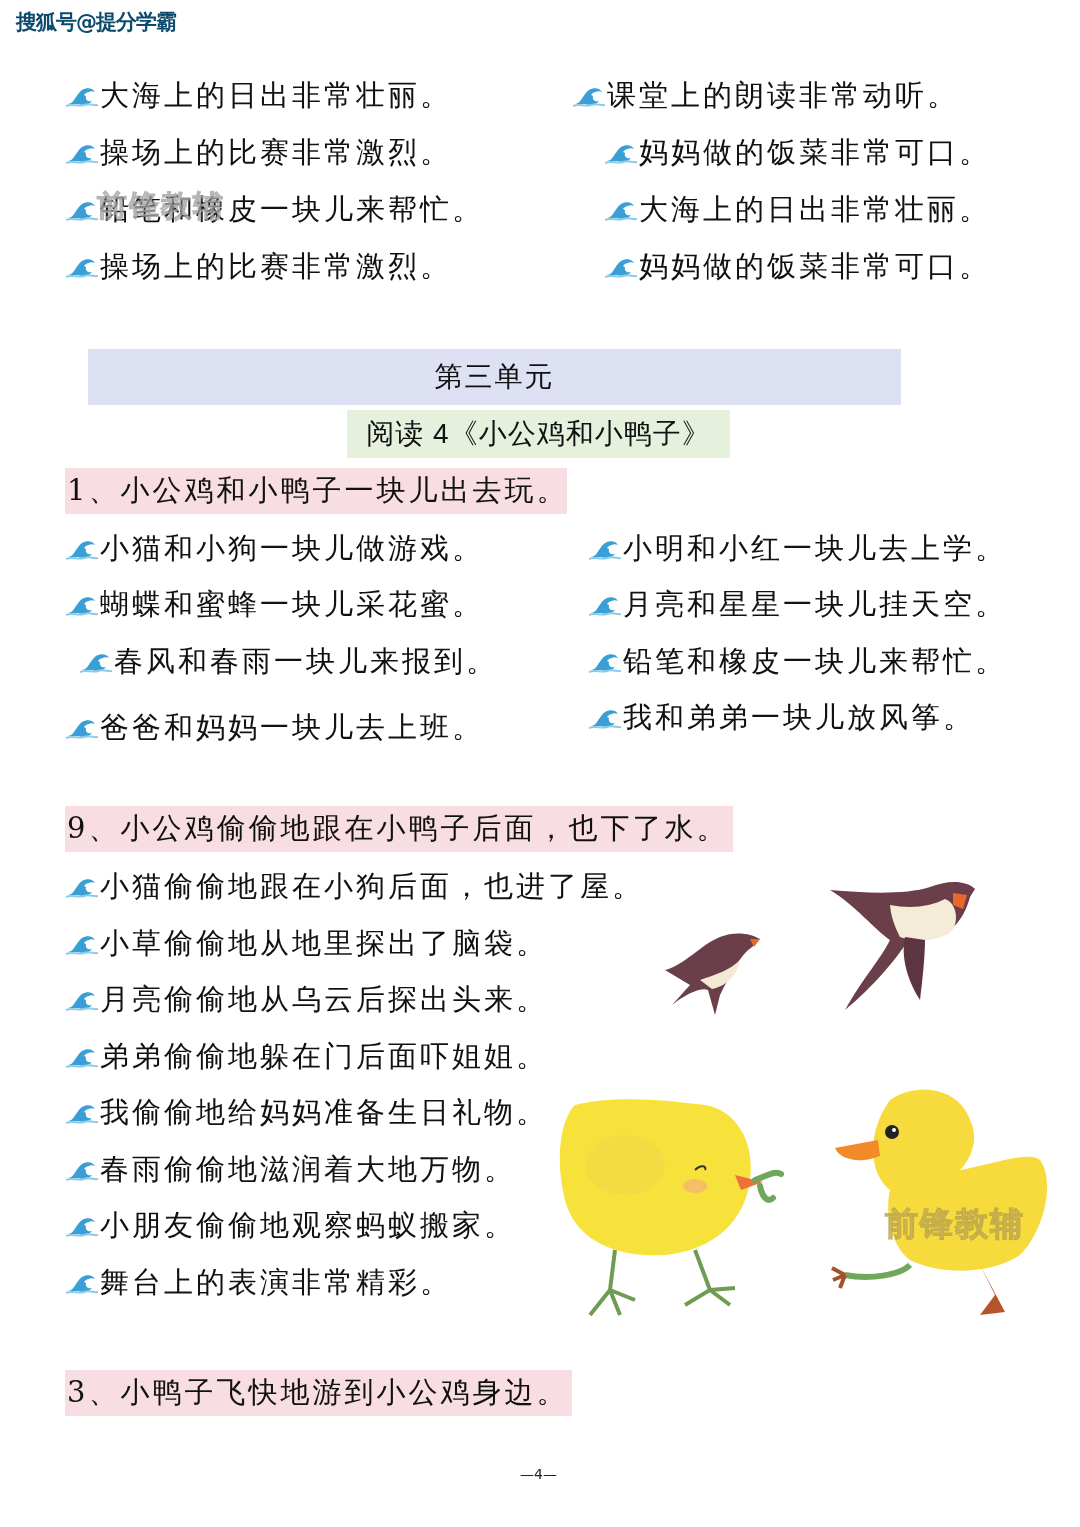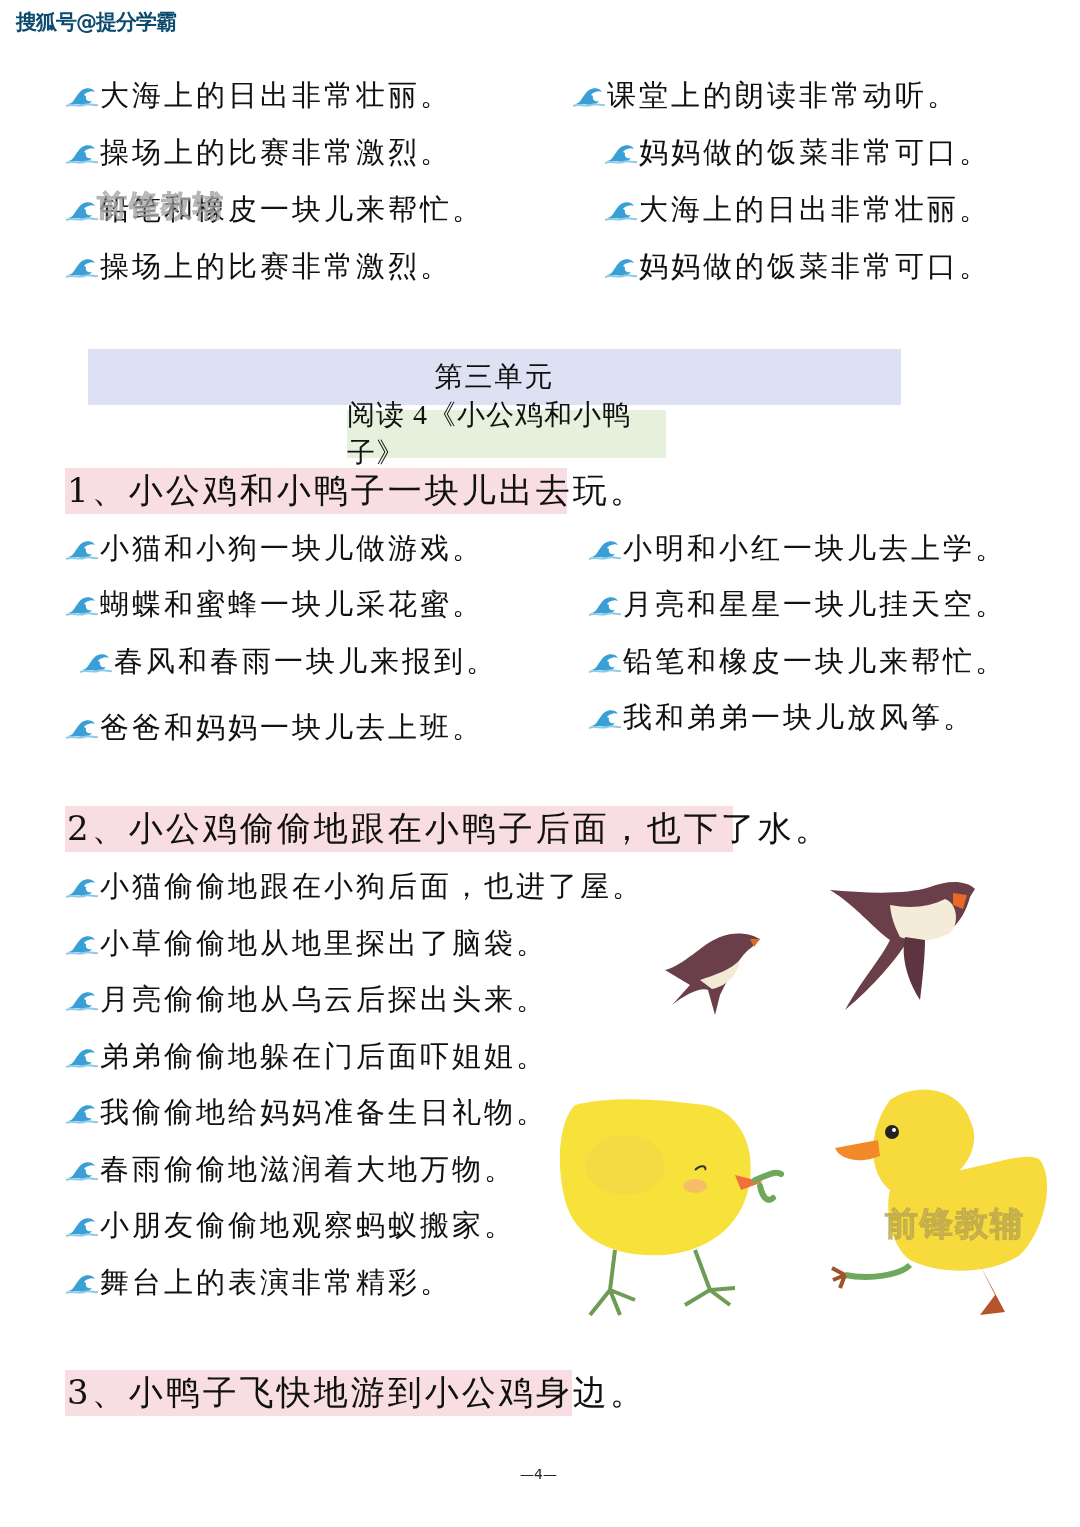--- a/index.html
+++ b/index.html
@@ -17,27 +17,27 @@
     position: absolute; display: flex; align-items: center; font-size: 29px; line-height: 40px;
     white-space: nowrap; letter-spacing: 3px;
   }
   .wave { width: 32px; height: 26px; margin-right: 2px; flex: none; }
   .unit-banner {
     position: absolute; left: 65px; top: 349px; width: 813px; height: 56px;
     background: #dde1f3; display: flex; align-items: center; justify-content: center;
     font-size: 28px; font-family: "DejaVu Sans", sans-serif; letter-spacing: 2px; margin-left: 23px;
   }
   .reading-title {
-    position: absolute; left: 347px; top: 410px; width: 319px; height: 48px;
+    position: absolute; left: 347px; top: 410px; width: 383px; height: 48px;
     background: #e5f1dc; display: flex; align-items: center; justify-content: center;
-    font-size: 28px; font-family: Liberation Serif, serif; letter-spacing: 1px;
+    font-size: 28px; font-family: Liberation Sans, sans-serif; letter-spacing: 1px;
   }
   .pattern {
     position: absolute; left: 65px; height: 46px; background: #f8dde2;
-    display: flex; align-items: center; font-size: 34px; letter-spacing: 3px; white-space: nowrap;
+    display: flex; align-items: center; font-size: 29px; letter-spacing: 3px; white-space: nowrap;
     padding-left: 2px;
   }
   .page-num {
     position: absolute; left: 520px; top: 1466px; font-size: 14px;
     font-family: "DejaVu Sans", sans-serif; color: #222;
   }
   .illus { position: absolute; }
   .faded-wm {
     position: absolute; font-family: "DejaVu Sans", sans-serif; font-weight: bold;
     color: rgba(255,255,255,0.55); -webkit-text-stroke: 1px rgba(120,120,120,0.55);
@@ -158,21 +158,21 @@
     </svg>
   <span>铅笔和橡皮一块儿来帮忙。</span>
 </div>
 <div class="line" style="left:589px;top:697px">
   <svg class="wave">
       <use href="#wave-sym"></use>
     </svg>
   <span>我和弟弟一块儿放风筝。</span>
 </div>
 
-<div class="pattern" style="top:806px;width:666px">2、小公鸡偷偷地跟在小鸭子后面，也下了水。</div>
+<div class="pattern" style="top:806px;width:666px">9、小公鸡偷偷地跟在小鸭子后面，也下了水。</div>
 
 <div class="line" style="left:66px;top:866px">
   <svg class="wave">
       <use href="#wave-sym"></use>
     </svg>
   <span>小猫偷偷地跟在小狗后面，也进了屋。</span>
 </div>
 <div class="line" style="left:66px;top:923px">
   <svg class="wave">
       <use href="#wave-sym"></use>

